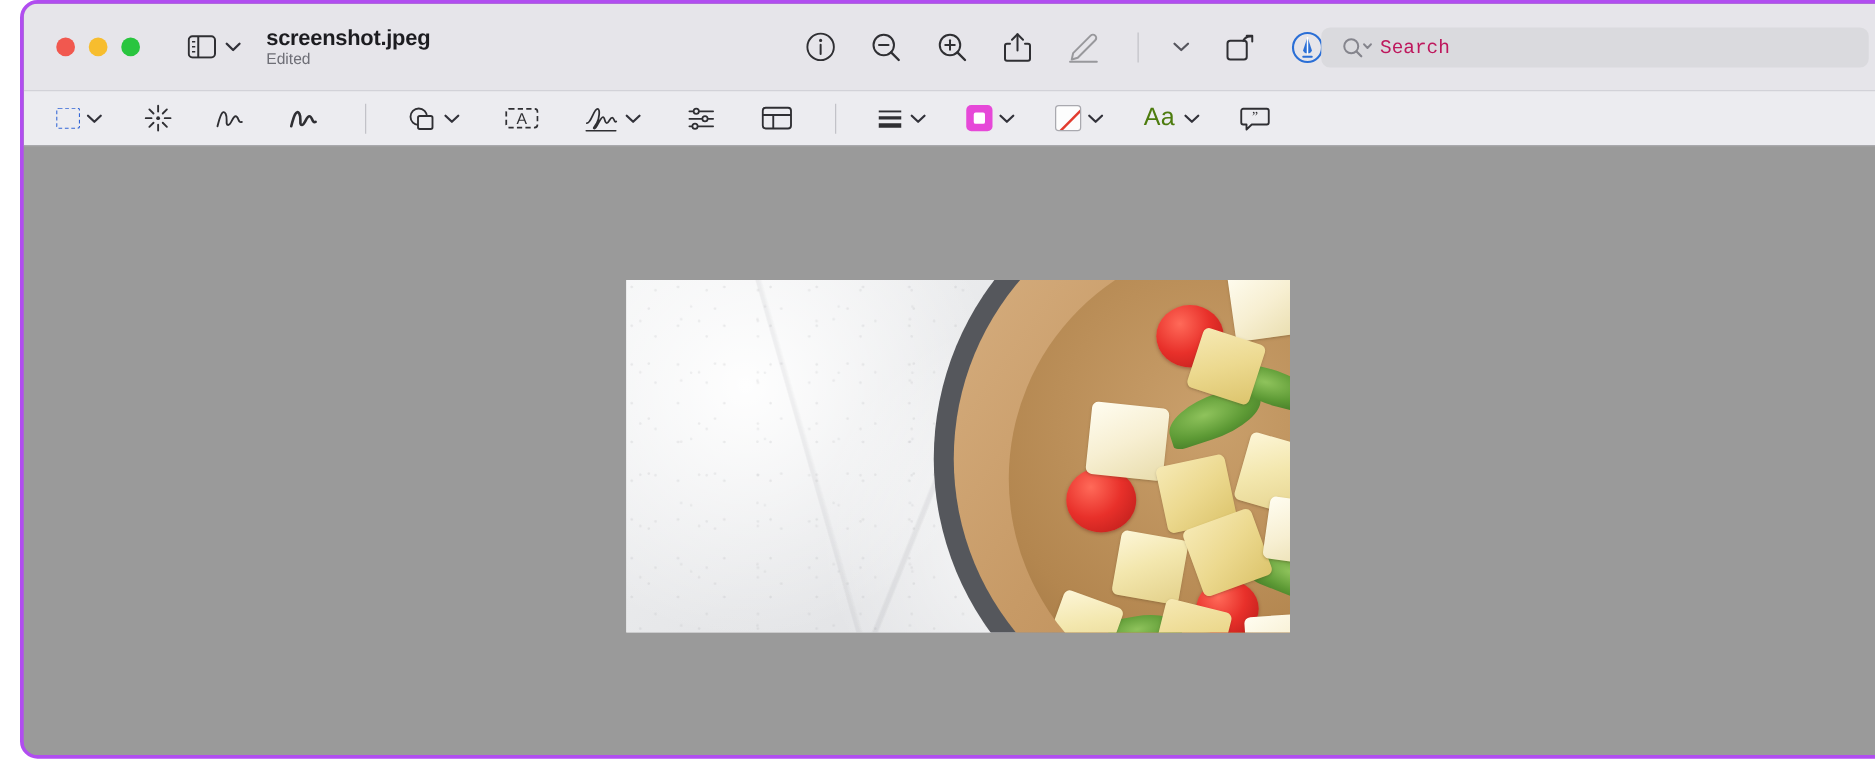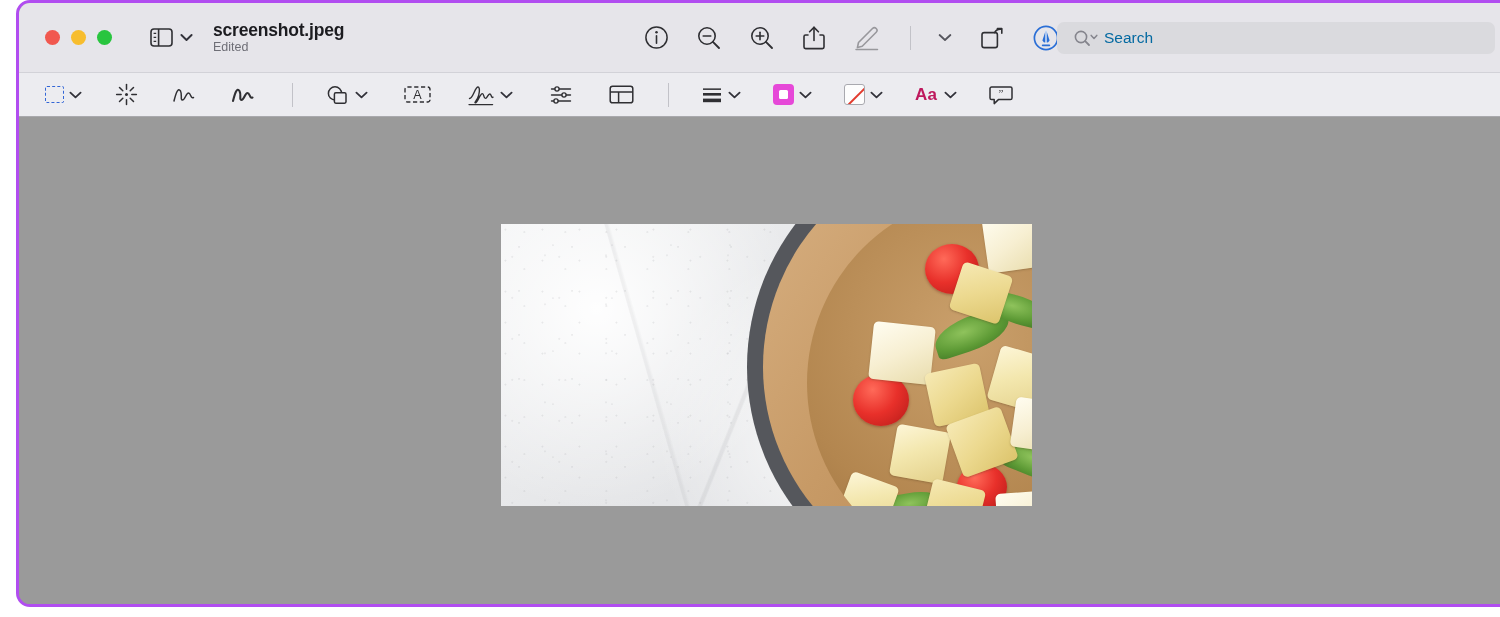--- a/index.html
+++ b/index.html
@@ -75,21 +75,21 @@
   
   #search-field {
     position:absolute;
     right:18px; top:19px;
     width:438px; height:32px;
     background:#dadade;
     border-radius:7px;
     display:flex; align-items:center;
     padding-left:16px; gap:5px;
   }
-  #search-placeholder { color:#0369a1; font-size:15.5px; }
+  #search-placeholder { color:#be185d; font-size:15.5px;font-family:Liberation Mono, monospace; }
 
   
   #markup-toolbar {
     position:absolute;
     left:0; top:69px;
     width:100%; height:45px;
     background:#ececf0;
     border-top:1px solid #d2d2d8;
     border-bottom:1px solid #a9a9ad;
     display:flex; align-items:center;
@@ -128,21 +128,21 @@
   }
   .swatch-fill::after {
     content:""; position:absolute;
     left:-3px; top:50%;
     width:30px; height:1.6px;
     background:#e23b2e;
     transform:rotate(-45deg);
     transform-origin:center;
   }
 
-  .aa-label { font-size:17px; color:#be185d; letter-spacing:0.3px;font-weight:bold; }
+  .aa-label { font-size:20px; color:#4d7c0f; letter-spacing:0.3px; }
 
   
   #canvas-area {
     position:absolute;
     left:0; top:114px;
     width:100%; height:503px;
     background:#9a9a9a;
     display:flex; align-items:flex-start; justify-content:center;
   }
 

